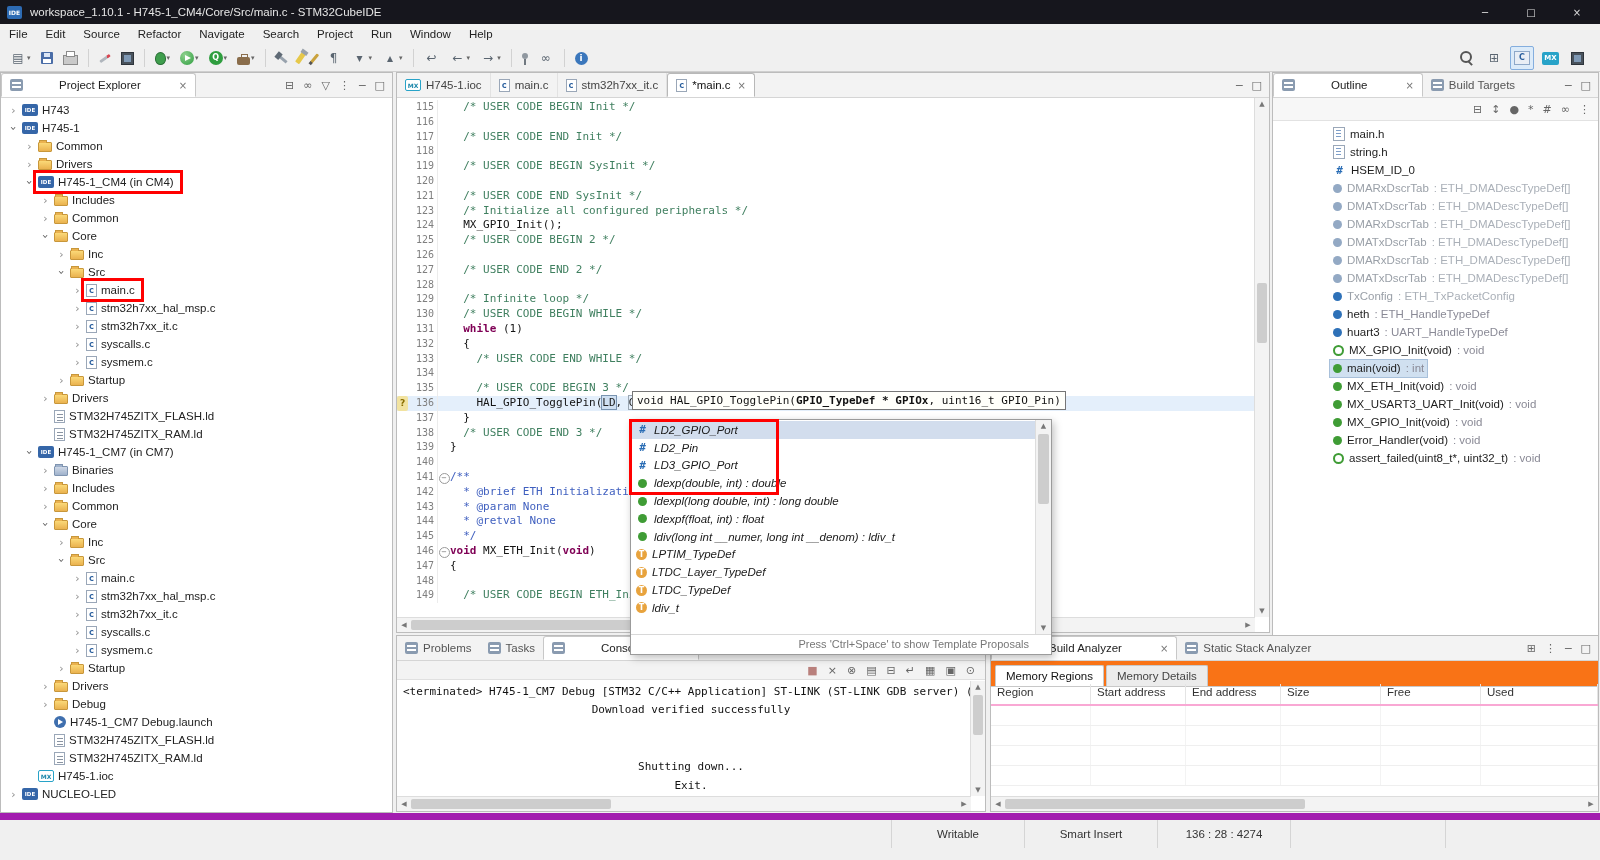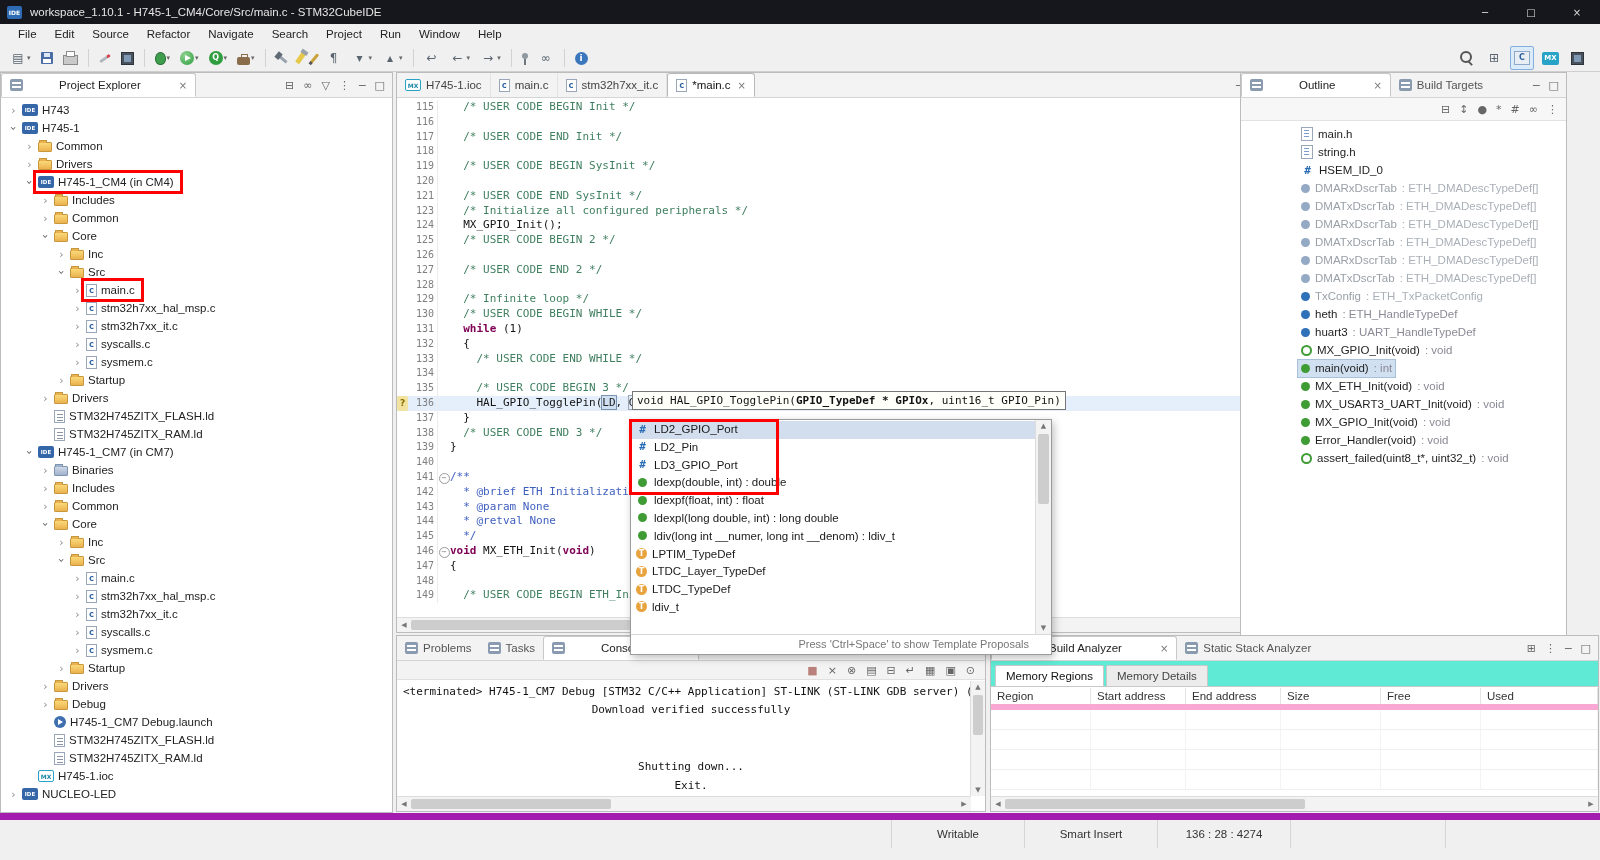--- a/index.html
+++ b/index.html
@@ -11,21 +11,21 @@
   #titlebar{position:absolute;left:0;top:0;width:1600px;height:24px;background:#16161d;color:#e6e6e6;
             display:flex;align-items:center;}
   .appicon{width:15px;height:13px;background:#2d6bb4;border-radius:2px;color:#fff;
            font:bold 6px/13px "DejaVu Sans",sans-serif;text-align:center;margin:0 8px 0 7px;flex:none;}
   #wtitle{flex:1;font-size:11.5px;white-space:nowrap;overflow:hidden;}
   .wbtn{width:46px;height:24px;display:flex;align-items:center;justify-content:center;color:#ddd;
         font-family:"DejaVu Sans",sans-serif;font-size:10px;}
 
   
   #menubar{position:absolute;left:0;top:24px;width:1600px;height:21px;background:#f0f0f0;
-           display:flex;align-items:center;padding-left:9px;box-sizing:border-box;}
+           display:flex;align-items:center;padding-left:0;box-sizing:border-box;}
   .mi{padding:0 9px;line-height:21px;}
   #toolbar{position:absolute;left:0;top:45px;width:1600px;height:27px;background:#f0f0f0;
            border-bottom:1px solid #cfcfcf;display:flex;align-items:center;padding:0 5px;box-sizing:border-box;}
   #tbleft{display:flex;align-items:center;}
   #tbright{display:flex;align-items:center;margin-left:auto;gap:2px;padding-right:6px;}
   .tbtn{display:flex;align-items:center;height:22px;padding:0 3px;margin:0 1px;border:1px solid transparent;}
   .tbtn.active{background:#dcebf9;border:1px solid #84aede;border-radius:2px;}
   .ti{width:16px;height:16px;display:flex;align-items:center;justify-content:center;
       font-family:"DejaVu Sans",sans-serif;font-size:12px;color:#5a6570;}
   .dda{font-size:7px;color:#666;margin-left:1px;font-family:"DejaVu Sans",sans-serif;}
@@ -61,21 +61,21 @@
   .x-mag::after{content:"";position:absolute;width:2px;height:6px;background:#555;left:7px;top:7px;transform:rotate(-45deg);}
   .x-mx{width:17px;height:13px;background:#28a3c8;border-radius:2px;color:#fff;font:bold 7px/13px "DejaVu Sans",sans-serif;text-align:center;}
   .x-mx::before{content:"MX";}
   .x-cpp{width:14px;height:12px;background:#e9eef5;border:1px solid #8ea8c8;font:bold 8px/12px "DejaVu Sans",sans-serif;color:#2a5f9e;text-align:center;}
   .x-cpp::before{content:"C";}
 
   
   .panel{position:absolute;background:#fff;border:1px solid #bcbcbc;box-sizing:border-box;}
   #explorer{left:0;top:72px;width:393px;height:741px;}
   #editorp{left:396px;top:72px;width:874px;height:561px;}
-  #outlinep{left:1240px;top:72px;width:327px;height:707px;}
+  #outlinep{left:1272px;top:72px;width:327px;height:707px;}
   #consolep{left:396px;top:635px;width:590px;height:177px;}
   #analyzerp{left:990px;top:635px;width:609px;height:177px;}
 
   .viewtabs{height:24px;background:#f3f3f3;border-bottom:1px solid #d5d5d5;display:flex;align-items:stretch;}
   .vtab{display:flex;align-items:center;gap:5px;padding:0 8px;color:#555;white-space:nowrap;}
   .vtab.active{background:#fff;border:1px solid #c8c8c8;border-bottom-color:#fff;border-radius:3px 3px 0 0;color:#222;gap:36px;}
   .vclose{color:#777;font-size:10px;margin-left:2px;font-family:"DejaVu Sans",sans-serif;}
   .vtspacer{flex:1;}
   .vticons{display:flex;align-items:center;gap:9px;padding-right:7px;}
   .vico{width:13px;height:12px;background:#8a9bb0;border-radius:2px;position:relative;flex:none;}
@@ -129,21 +129,21 @@
   .sarr{position:absolute;color:#777;font-size:7px;font-family:"DejaVu Sans",sans-serif;line-height:12px;text-align:center;width:14px;height:12px;}
 
   
   #tooltip{position:absolute;left:632px;top:391px;height:17px;background:#fffffa;border:1px solid #767676;
            font:11px/17px "DejaVu Sans Mono",monospace;padding:0 4px;white-space:nowrap;z-index:30;color:#111;}
   #tooltip .bold{font-weight:bold;}
   #acpopup{position:absolute;left:630px;top:419px;width:420px;background:#fff;border:1px solid #9b9b9b;
            box-shadow:2px 3px 8px rgba(0,0,0,.25);z-index:40;}
   #acbody{position:relative;height:214px;}
   #aclist{position:absolute;left:0;top:1px;right:15px;}
-  .acrow{height:17.8px;display:flex;padding-left:3px;white-space:nowrap;color:#1a1a1a;}
+  .acrow{height:17.8px;display:flex;align-items:center;padding-left:3px;white-space:nowrap;color:#1a1a1a;font-style:italic;}
   .acrow.sel{background:#d2dded;}
   .acin{display:inline-flex;align-items:center;gap:5px;padding:0 2px;height:16px;}
   .acico{width:13px;display:inline-flex;justify-content:center;align-items:center;flex:none;}
   .acico.hash{color:#2a6db5;font:bold 11px/13px "DejaVu Sans Mono",monospace;}
   .acico.hash::before{content:"#";}
   .acico.func{width:9px;height:9px;border-radius:50%;background:#3f9c35;margin:0 2px;}
   .acico.type{width:11px;height:11px;border-radius:50%;background:#e8a33d;color:#fff;font:bold 8px/11px "DejaVu Sans",sans-serif;text-align:center;}
   .acico.type::before{content:"T";}
   #acscroll{position:absolute;right:0;top:0;bottom:0;width:15px;background:#f3f3f3;border-left:1px solid #ddd;}
   #acfooter{height:19px;border-top:1px solid #d8d8d8;font-size:11px;color:#777;text-align:right;line-height:19px;padding-right:22px;}
@@ -167,26 +167,26 @@
   .orow.gray .olabel{color:#9aa0a8;} .orow.gray .otype{color:#aab0b8;}
 
   
   #conicons{height:18px;background:#f3f3f3;border-bottom:1px solid #e0e0e0;display:flex;justify-content:flex-end;align-items:center;gap:10px;padding-right:10px;}
   #conheader{font:11px "DejaVu Sans Mono",monospace;padding:5px 6px 0;color:#111;white-space:nowrap;overflow:hidden;}
   #conlines{font:11px/19px "DejaVu Sans Mono",monospace;padding:2px 6px;color:#111;white-space:pre;text-align:center;}
   #convscroll{position:absolute;right:0;top:45px;bottom:15px;width:14px;background:#f3f3f3;border-left:1px solid #ddd;}
   #conhscroll{position:absolute;left:0;right:14px;bottom:0;height:14px;background:#f3f3f3;border-top:1px solid #ddd;}
 
   
-  #subtabs{height:23px;display:flex;align-items:flex-end;padding:2px 4px 0;border-bottom:1px solid #c8c8c8;background:#5eead4;}
+  #subtabs{height:23px;display:flex;align-items:flex-end;padding:2px 4px 0;border-bottom:1px solid #c8c8c8;background:#f97316;}
   .subtab{display:inline-flex;align-items:center;height:20px;padding:0 10px;border:1px solid #c8c8c8;border-bottom:none;
           background:#ececec;color:#444;border-radius:2px 2px 0 0;margin-right:2px;}
   .subtab.active{background:#fff;color:#111;}
   #memtable{position:absolute;left:0;top:48px;right:0;bottom:15px;overflow:hidden;}
-  .mhead{display:flex;height:20px;border-bottom:6px solid #f9a8d4;color:#333;align-items:flex-end;}
+  .mhead{display:flex;height:20px;border-bottom:2px solid #f9a8d4;color:#333;}
   .mhead span{padding:2px 6px;border-right:1px solid #e4e4e4;box-sizing:border-box;white-space:nowrap;overflow:hidden;}
   .mrow{display:flex;height:19px;border-bottom:1px solid #efefef;}
   .mrow span{border-right:1px solid #f3f3f3;box-sizing:border-box;}
   #memhscroll{position:absolute;left:0;right:0;bottom:0;height:14px;background:#f3f3f3;border-top:1px solid #ddd;}
 
   
   #statusbar{position:absolute;left:0;top:813px;width:1600px;height:47px;background:#f0f0f0;border-top:7px solid #a21caf;
              display:flex;align-items:flex-start;box-sizing:border-box;}
   .sspacer{flex:1;}
   .scell{height:28px;line-height:28px;padding:0 12px;border-left:1px solid #d5d5d5;min-width:108px;text-align:center;color:#333;}
@@ -713,27 +713,27 @@
           </div>
           <div class="acrow">
             <span class="acin">
               <span class="acico func"></span>
               <span>ldexp(double, int) : double</span>
             </span>
           </div>
           <div class="acrow">
             <span class="acin">
               <span class="acico func"></span>
-              <span>ldexpf(float, int) : float</span>
+              <span>ldexpl(long double, int) : long double</span>
             </span>
           </div>
           <div class="acrow">
             <span class="acin">
               <span class="acico func"></span>
-              <span>ldexpl(long double, int) : long double</span>
+              <span>ldexpf(float, int) : float</span>
             </span>
           </div>
           <div class="acrow">
             <span class="acin">
               <span class="acico func"></span>
               <span>ldiv(long int __numer, long int __denom) : ldiv_t</span>
             </span>
           </div>
           <div class="acrow">
             <span class="acin">

